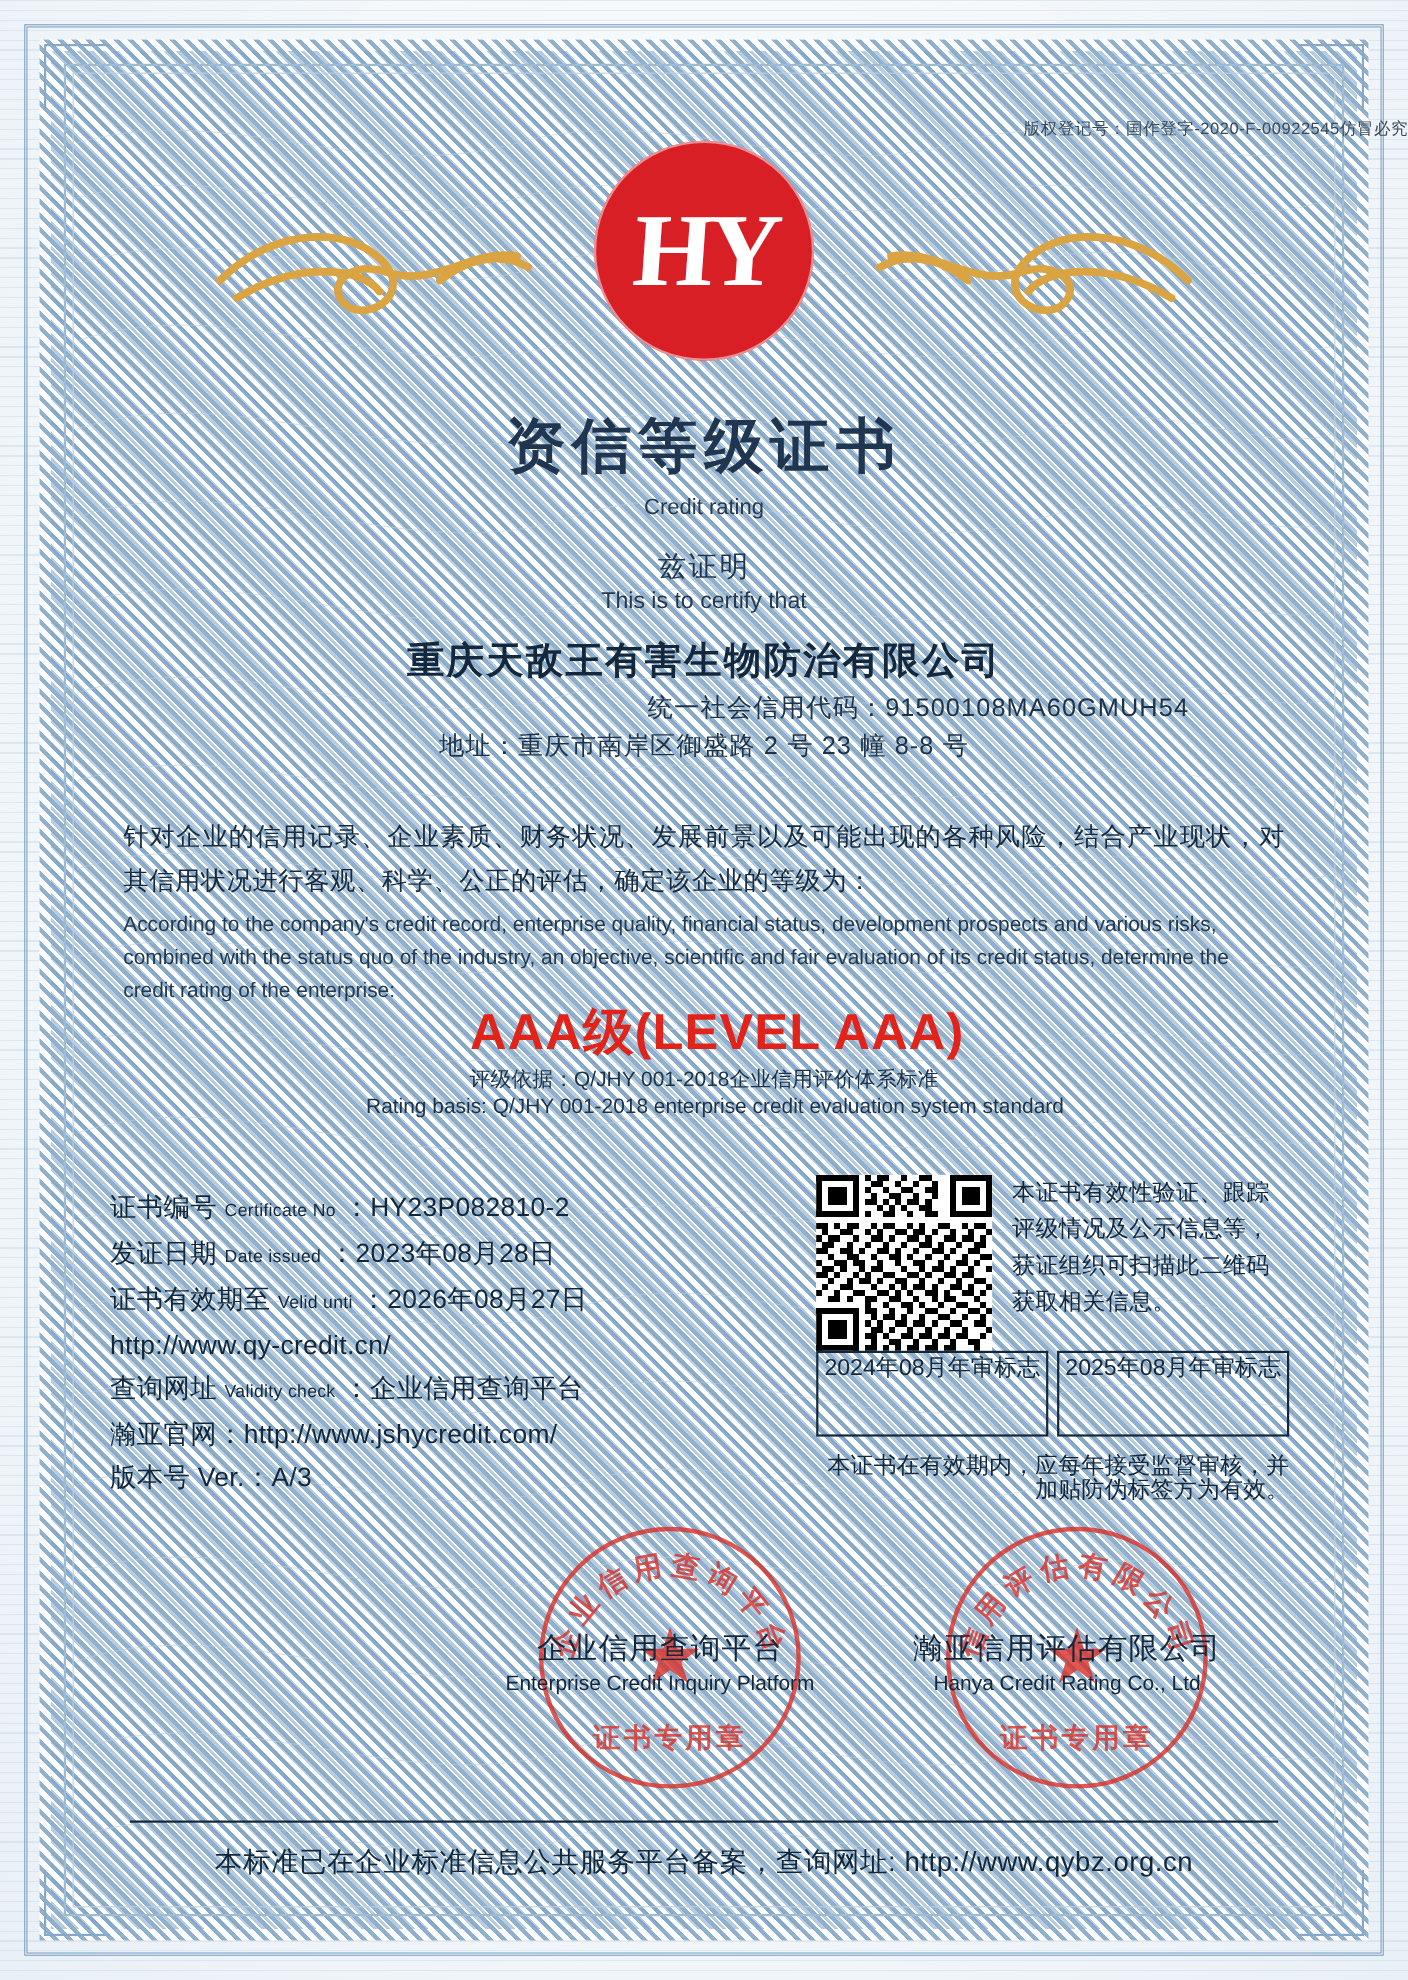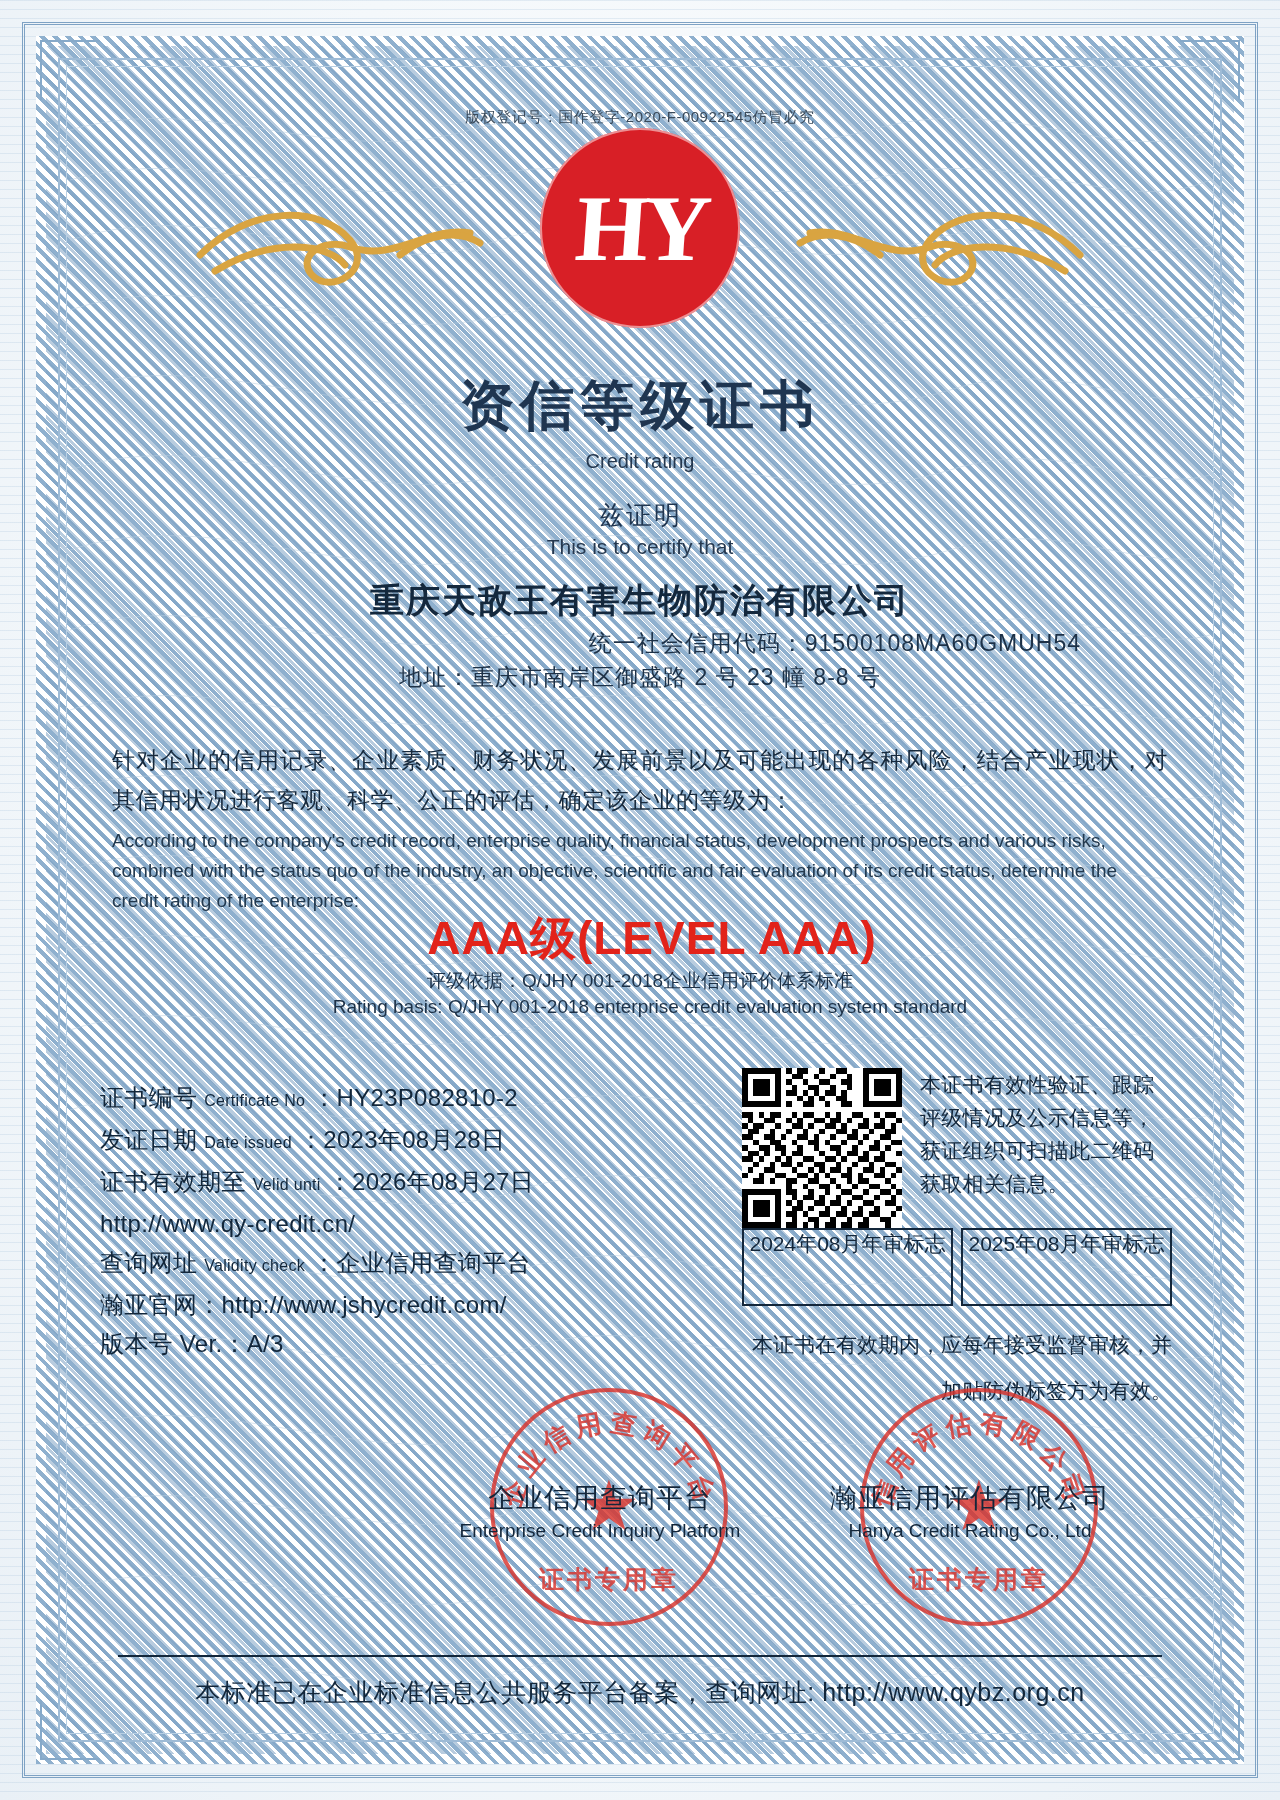--- a/index.html
+++ b/index.html
@@ -47,21 +47,21 @@
   .corner.br{right:40px;bottom:40px;border-left:none;border-top:none;}
 
   .wave-field{
     position:absolute;left:70px;top:70px;right:70px;bottom:70px;
     opacity:.55;pointer-events:none;
   }
 
   .content{position:absolute;left:0;top:0;width:1280px;height:1800px;}
 
   .copyright-line{
-    position:absolute;top:108px;left:0;width:1280px;text-align:center;
+    position:absolute;top:108px;left:0;width:1280px;text-align:right;
     font-size:15px;color:#3a4a5a;letter-spacing:.5px;
   }
 
   .flourish{position:absolute;top:185px;left:0;width:1280px;height:120px;}
 
   .logo{
     position:absolute;left:50%;top:128px;margin-left:-100px;
     width:200px;height:200px;border-radius:50%;
     background:#d81f26;
     display:flex;align-items:center;justify-content:center;
@@ -147,21 +147,21 @@
     position:absolute;left:742px;top:1228px;width:430px;height:78px;
     display:flex;gap:8px;
   }
   .stamp-box{
     flex:1;border:2px solid #13263a;display:flex;flex-direction:row;
     align-items:flex-start;justify-content:center;
   }
   .stamp-box div{font-size:21px;color:#13263a;line-height:28px;}
   .annual-note{
     position:absolute;left:742px;top:1322px;width:430px;
-    font-size:21px;line-height:46px;color:#13263a;text-align:right;
+    font-size:21px;line-height:22px;color:#13263a;text-align:right;
   }
 
   .seal{
     position:absolute;width:230px;height:230px;border-radius:50%;
     border:4px solid #d8332c;opacity:.82;
   }
   .seal .star{
     position:absolute;left:50%;top:50%;transform:translate(-50%,-52%);
     color:#d8332c;font-size:70px;line-height:70px;
   }

